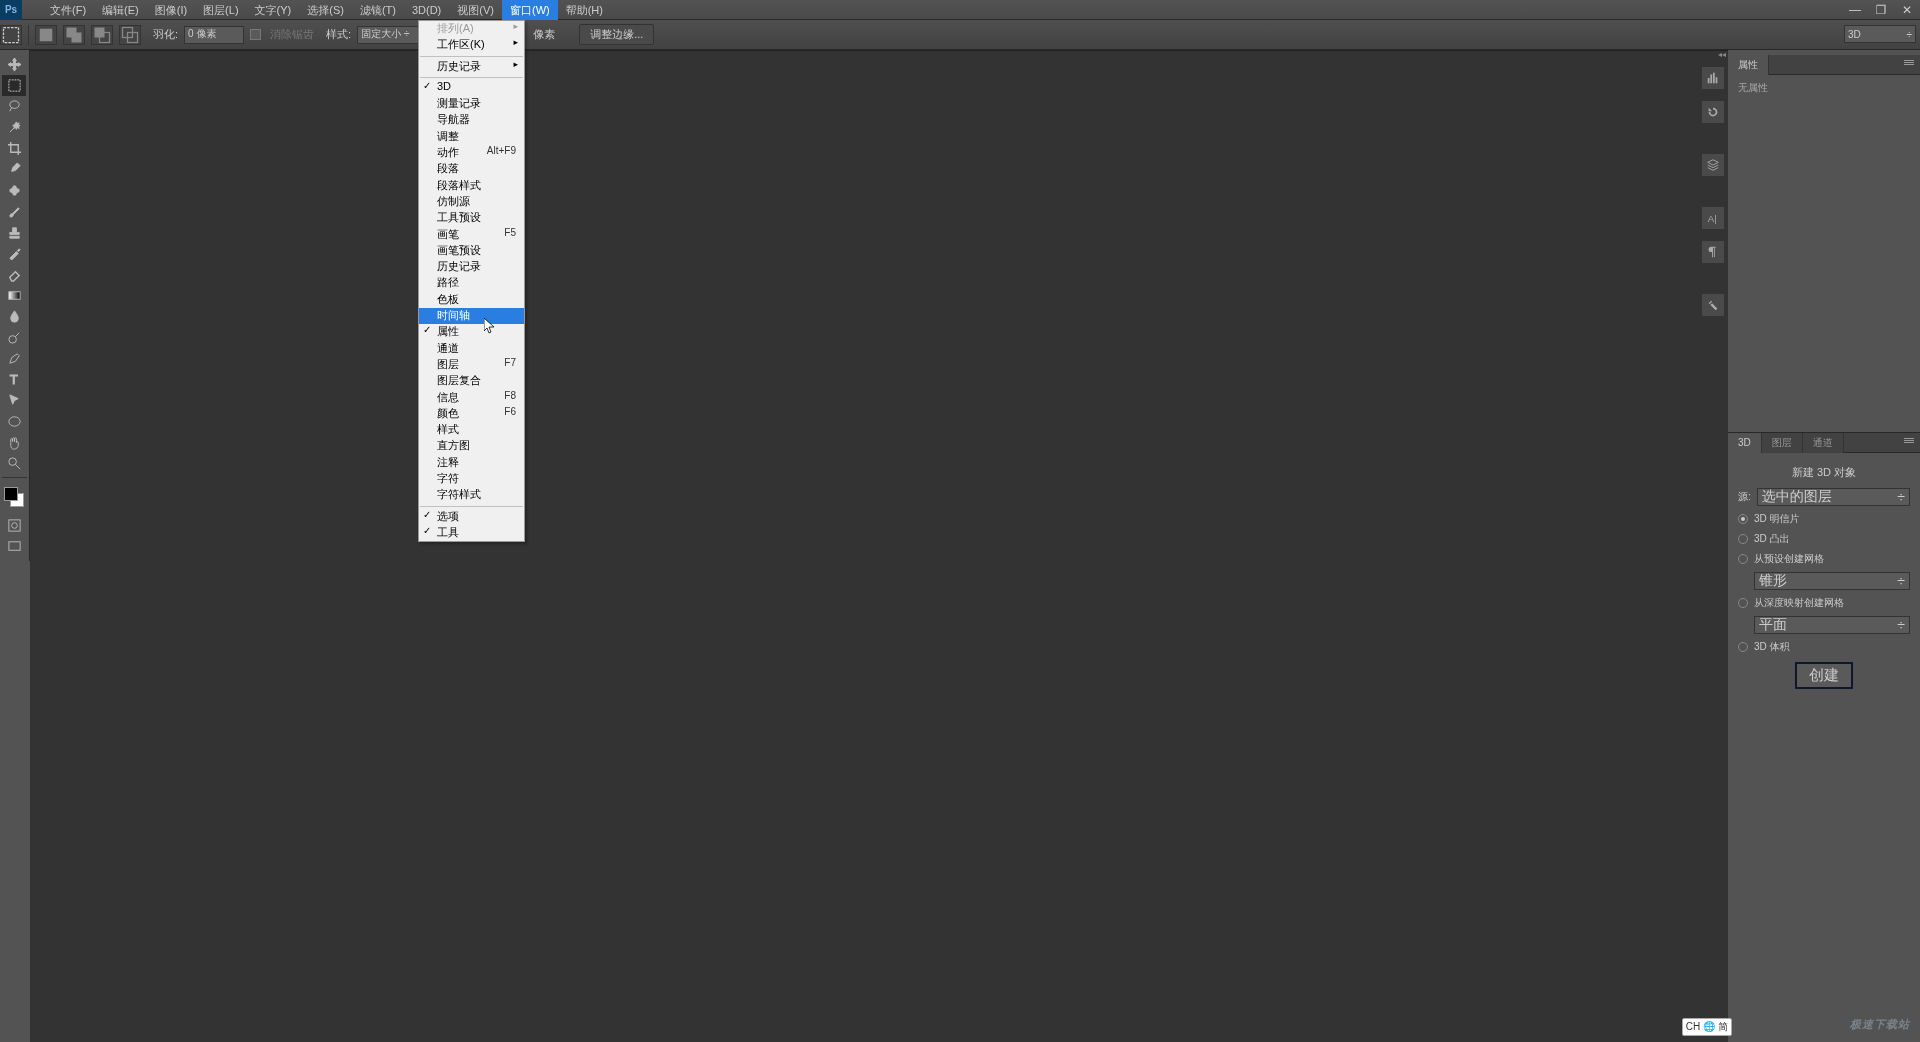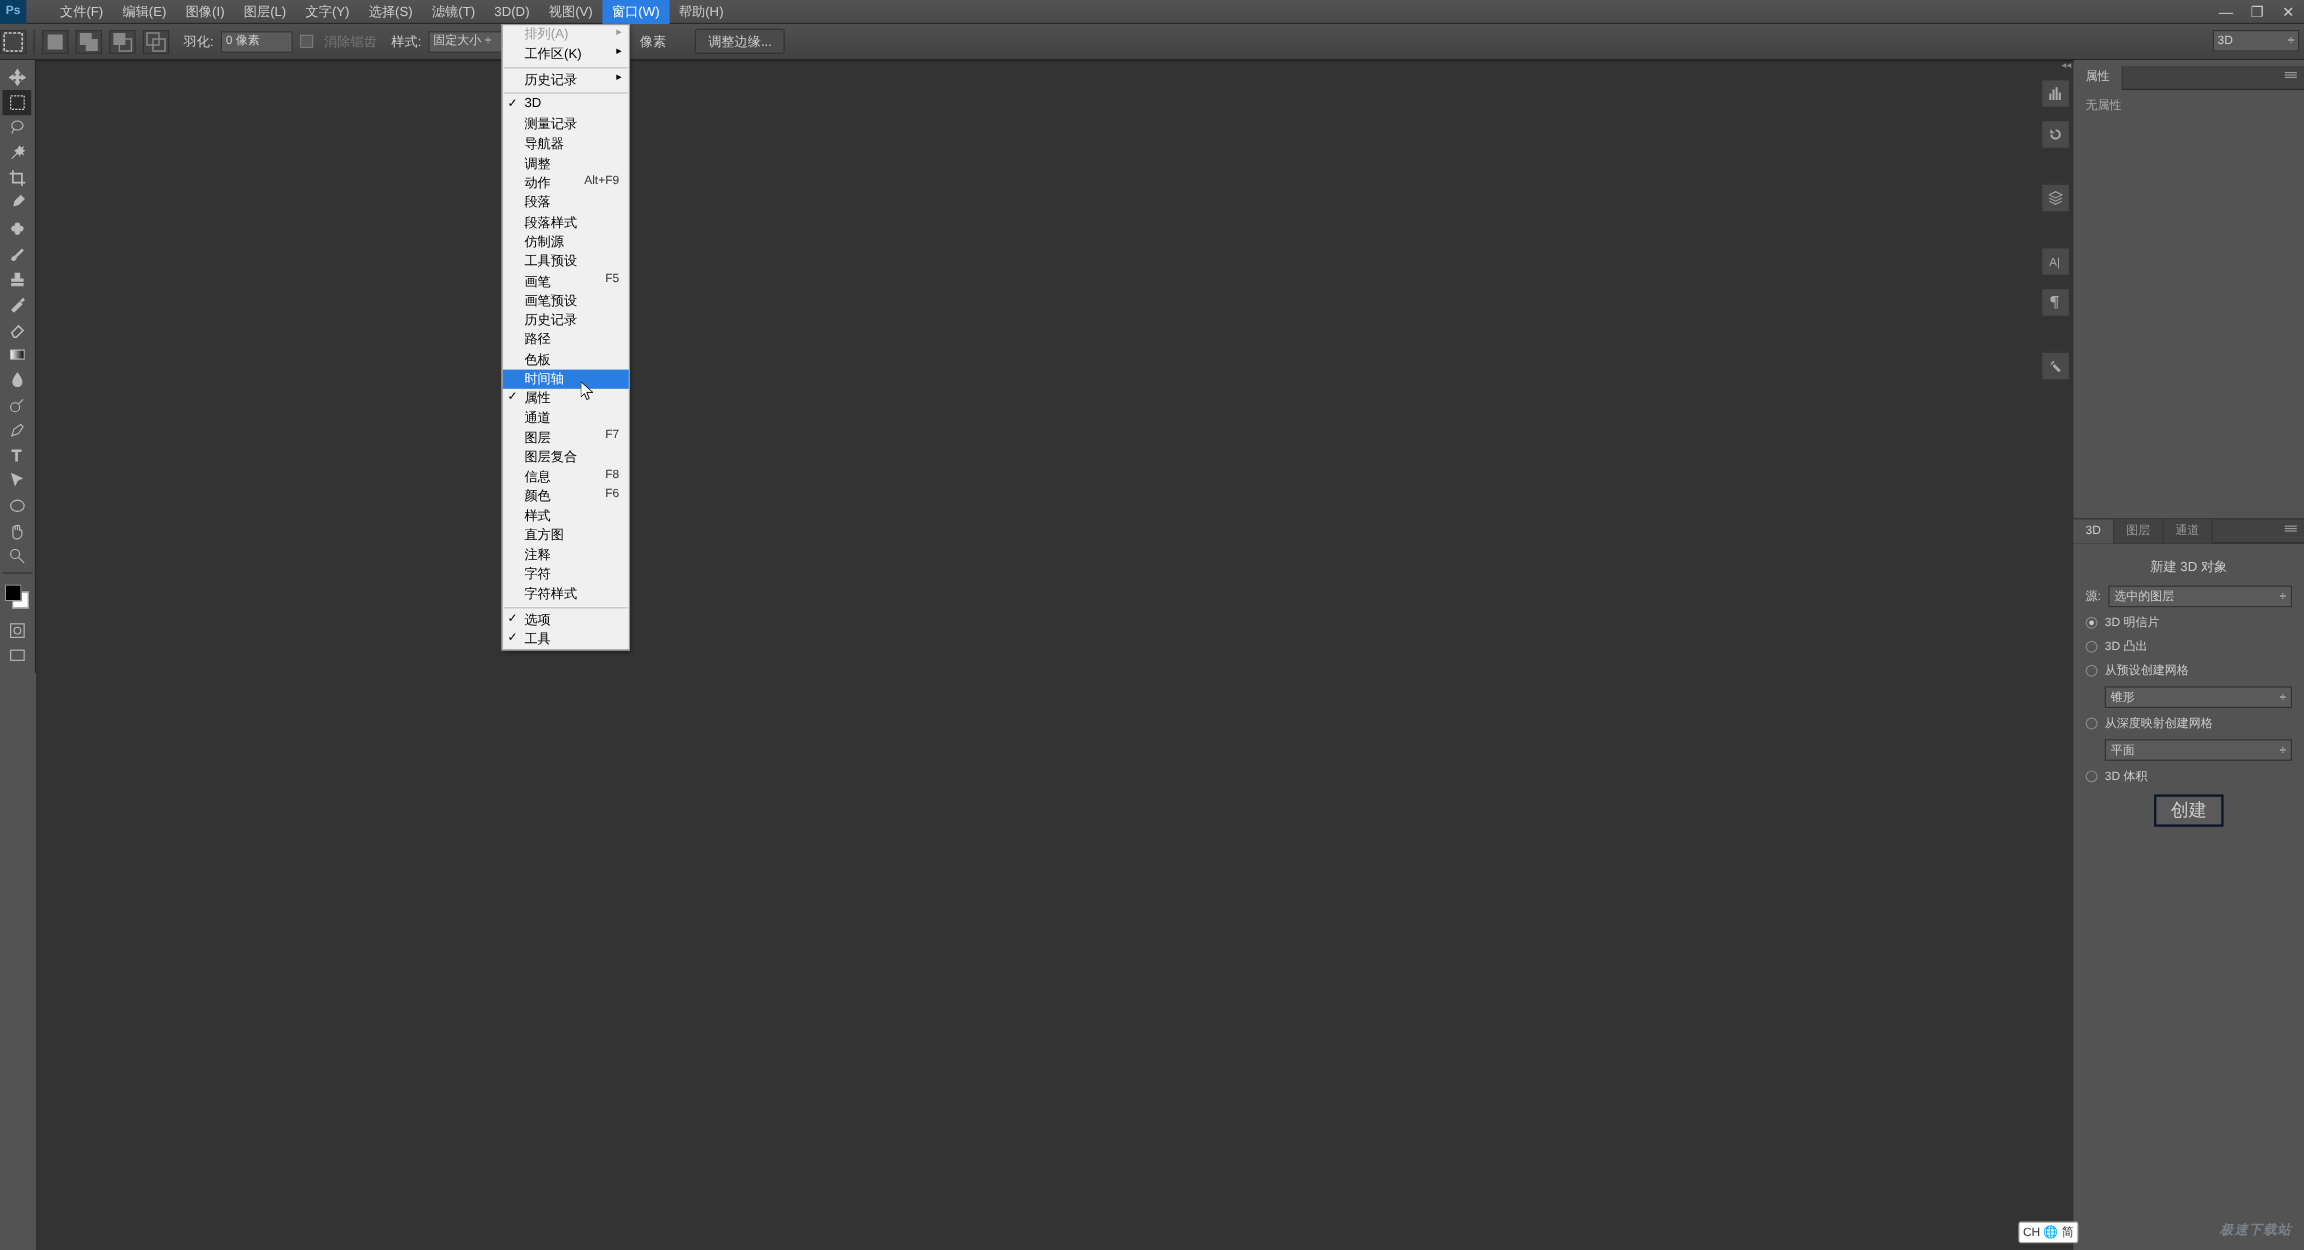--- a/index.html
+++ b/index.html
@@ -43,21 +43,21 @@
 .panel-tabs{height:20px;background:#424242;display:flex;align-items:center;font-size:10px;color:#ccc;border-bottom:1px solid #282828;position:relative}
 .panel-tab{padding:0 10px;height:20px;line-height:20px;background:#535353;border-right:1px solid #333}
 .panel-tab.inactive{background:#424242;color:#999}
 .panel-menu{position:absolute;right:2px;top:2px;width:14px;height:10px;display:flex;flex-direction:column;gap:1px;justify-content:center}
 .panel-menu span{height:1px;background:#999;width:10px}
 .panel-body{min-height:60px;padding:6px 10px;font-size:10px;color:#aaa}
 .panel-3d{position:absolute;right:0;top:432px;width:192px;background:#535353;bottom:0;border-top:1px solid #282828}
 .panel-3d-body{padding:8px 10px;font-size:10px;color:#ccc}
 .panel-3d-title{text-align:center;font-size:11px;padding:4px 0 8px}
 .row3d{display:flex;align-items:center;gap:6px;margin-bottom:6px}
-.sel3d{flex:1;height:18px;background:#5a5a5a;border:1px solid #333;color:#ccc;font-size:10px;padding:0 4px;display:flex;align-items:center;justify-content:space-between}
+.sel3d{flex:1;height:18px;background:#5a5a5a;border:1px solid #333;color:#ccc;font-size:14px;padding:0 4px;display:flex;align-items:center;justify-content:space-between}
 .radio{width:10px;height:10px;border-radius:50%;border:1px solid #888;display:inline-block}
 .radio.checked::after{content:"";display:block;width:4px;height:4px;background:#ccc;border-radius:50%;margin:2px}
 .create-btn{display:block;margin:8px auto 0;padding:2px 12px;background:#5a5a5a;border:2px solid #0f172a;color:#ccc;font-size:15px}
 .ime{position:absolute;right:188px;bottom:6px;width:50px;height:18px;background:#fff;border:1px solid #aaa;font-size:10px;display:flex;align-items:center;justify-content:center;color:#333;border-radius:2px}
 .cursor{position:absolute;left:484px;top:318px;width:12px;height:18px;pointer-events:none;z-index:1000}
 .cursor svg{width:12px;height:18px}
 .checkbox{width:11px;height:11px;border:1px solid #777;background:#5a5a5a;display:inline-block;margin-right:3px}
 .watermark{position:absolute;right:10px;bottom:10px;font-size:18px;font-style:italic;color:rgba(80,160,220,0.45);font-weight:bold;letter-spacing:1px}
 .watermark .cn{font-size:11px;display:block;text-align:right;color:rgba(180,200,220,0.4)}
 </style>

